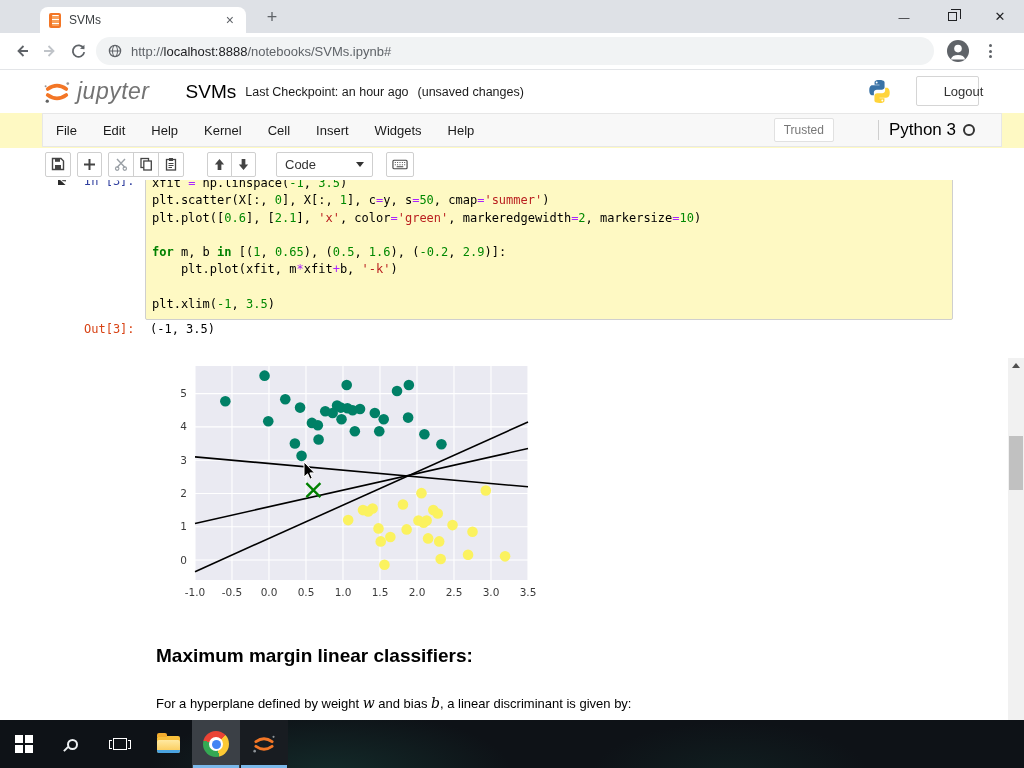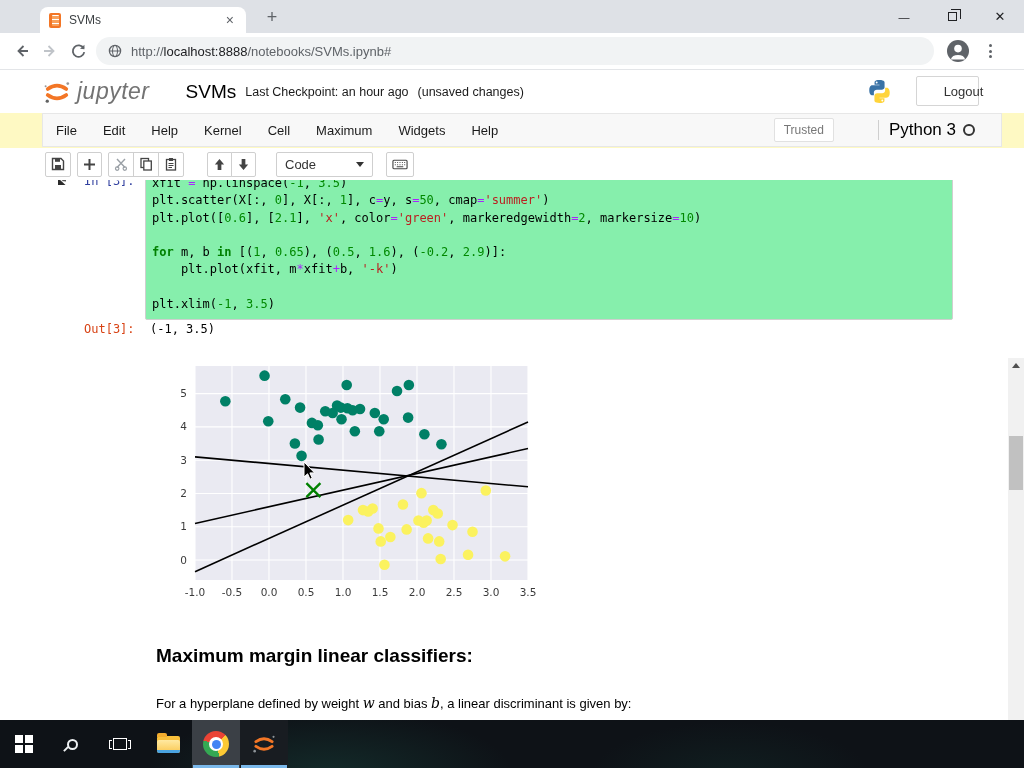--- a/index.html
+++ b/index.html
@@ -71,21 +71,21 @@
   .celltype { margin-left:14px; width:97px; height:25px; border:1px solid #cfcfcf; border-radius:2px;
     display:flex; align-items:center; justify-content:space-between; padding:0 8px; font-size:13px; color:#333;}
   .caret { width:0; height:0; border-left:4px solid transparent; border-right:4px solid transparent;
     border-top:5px solid #333; }
   .kbd-btn { margin-left:13px; }
 
   
   .nbarea { position:relative; height:540px; background:#fff; overflow:hidden; }
   .prompt-in { position:absolute; left:84px; top:-6px; font:12px "DejaVu Sans Mono", monospace; color:#303f9f; }
   .cell-frag { position:absolute; left:57px; top:-3px; }
-  .cell-input { position:absolute; left:145px; top:-9px; width:808px; background:#86efac;
+  .cell-input { position:absolute; left:145px; top:-9px; width:808px; background:#fef9c3;
     border:1px solid #cfcfcf; border-radius:2px; padding:3px 8px 6px 6px; }
   .code { font:12px/17.3px "DejaVu Sans Mono", monospace; color:#000; white-space:pre; }
   .tk-k { color:#008000; font-weight:bold; } .tk-s { color:#ba2121;text-align:center; }
   .tk-m { color:#080; } .tk-o { color:#aa22ff; }
   .out-row { position:absolute; left:84px; top:142px; display:flex; }
   .prompt-out { font:12px "DejaVu Sans Mono", monospace; color:#d84315; width:66px; }
   .out-text { font:12px "DejaVu Sans Mono", monospace; color:#000; }
   .figure { position:absolute; left:150px; top:182px; width:400px; height:242px; }
   .plot-cursor { position:absolute; left:303px; top:281px; }
   .md-heading { position:absolute; left:156px; top:465px; font-size:19px; font-weight:bold; color:#000; }
@@ -204,21 +204,21 @@
   <span class="logout">Logout</span>
 </div>
 
 <div class="menurow">
   <div class="menustrip">
     <span class="menu-item">File</span>
     <span class="menu-item">Edit</span>
     <span class="menu-item">Help</span>
     <span class="menu-item">Kernel</span>
     <span class="menu-item">Cell</span>
-    <span class="menu-item">Maximum</span>
+    <span class="menu-item">Insert</span>
     <span class="menu-item">Widgets</span>
     <span class="menu-item">Help</span>
     <span class="trusted">Trusted</span>
     <span class="kdivider"></span>
     <span class="kernel-name">Python 3</span>
     <span class="kernel-ind"></span>
   </div>
 </div>
 
 <div class="nbtoolbar">

